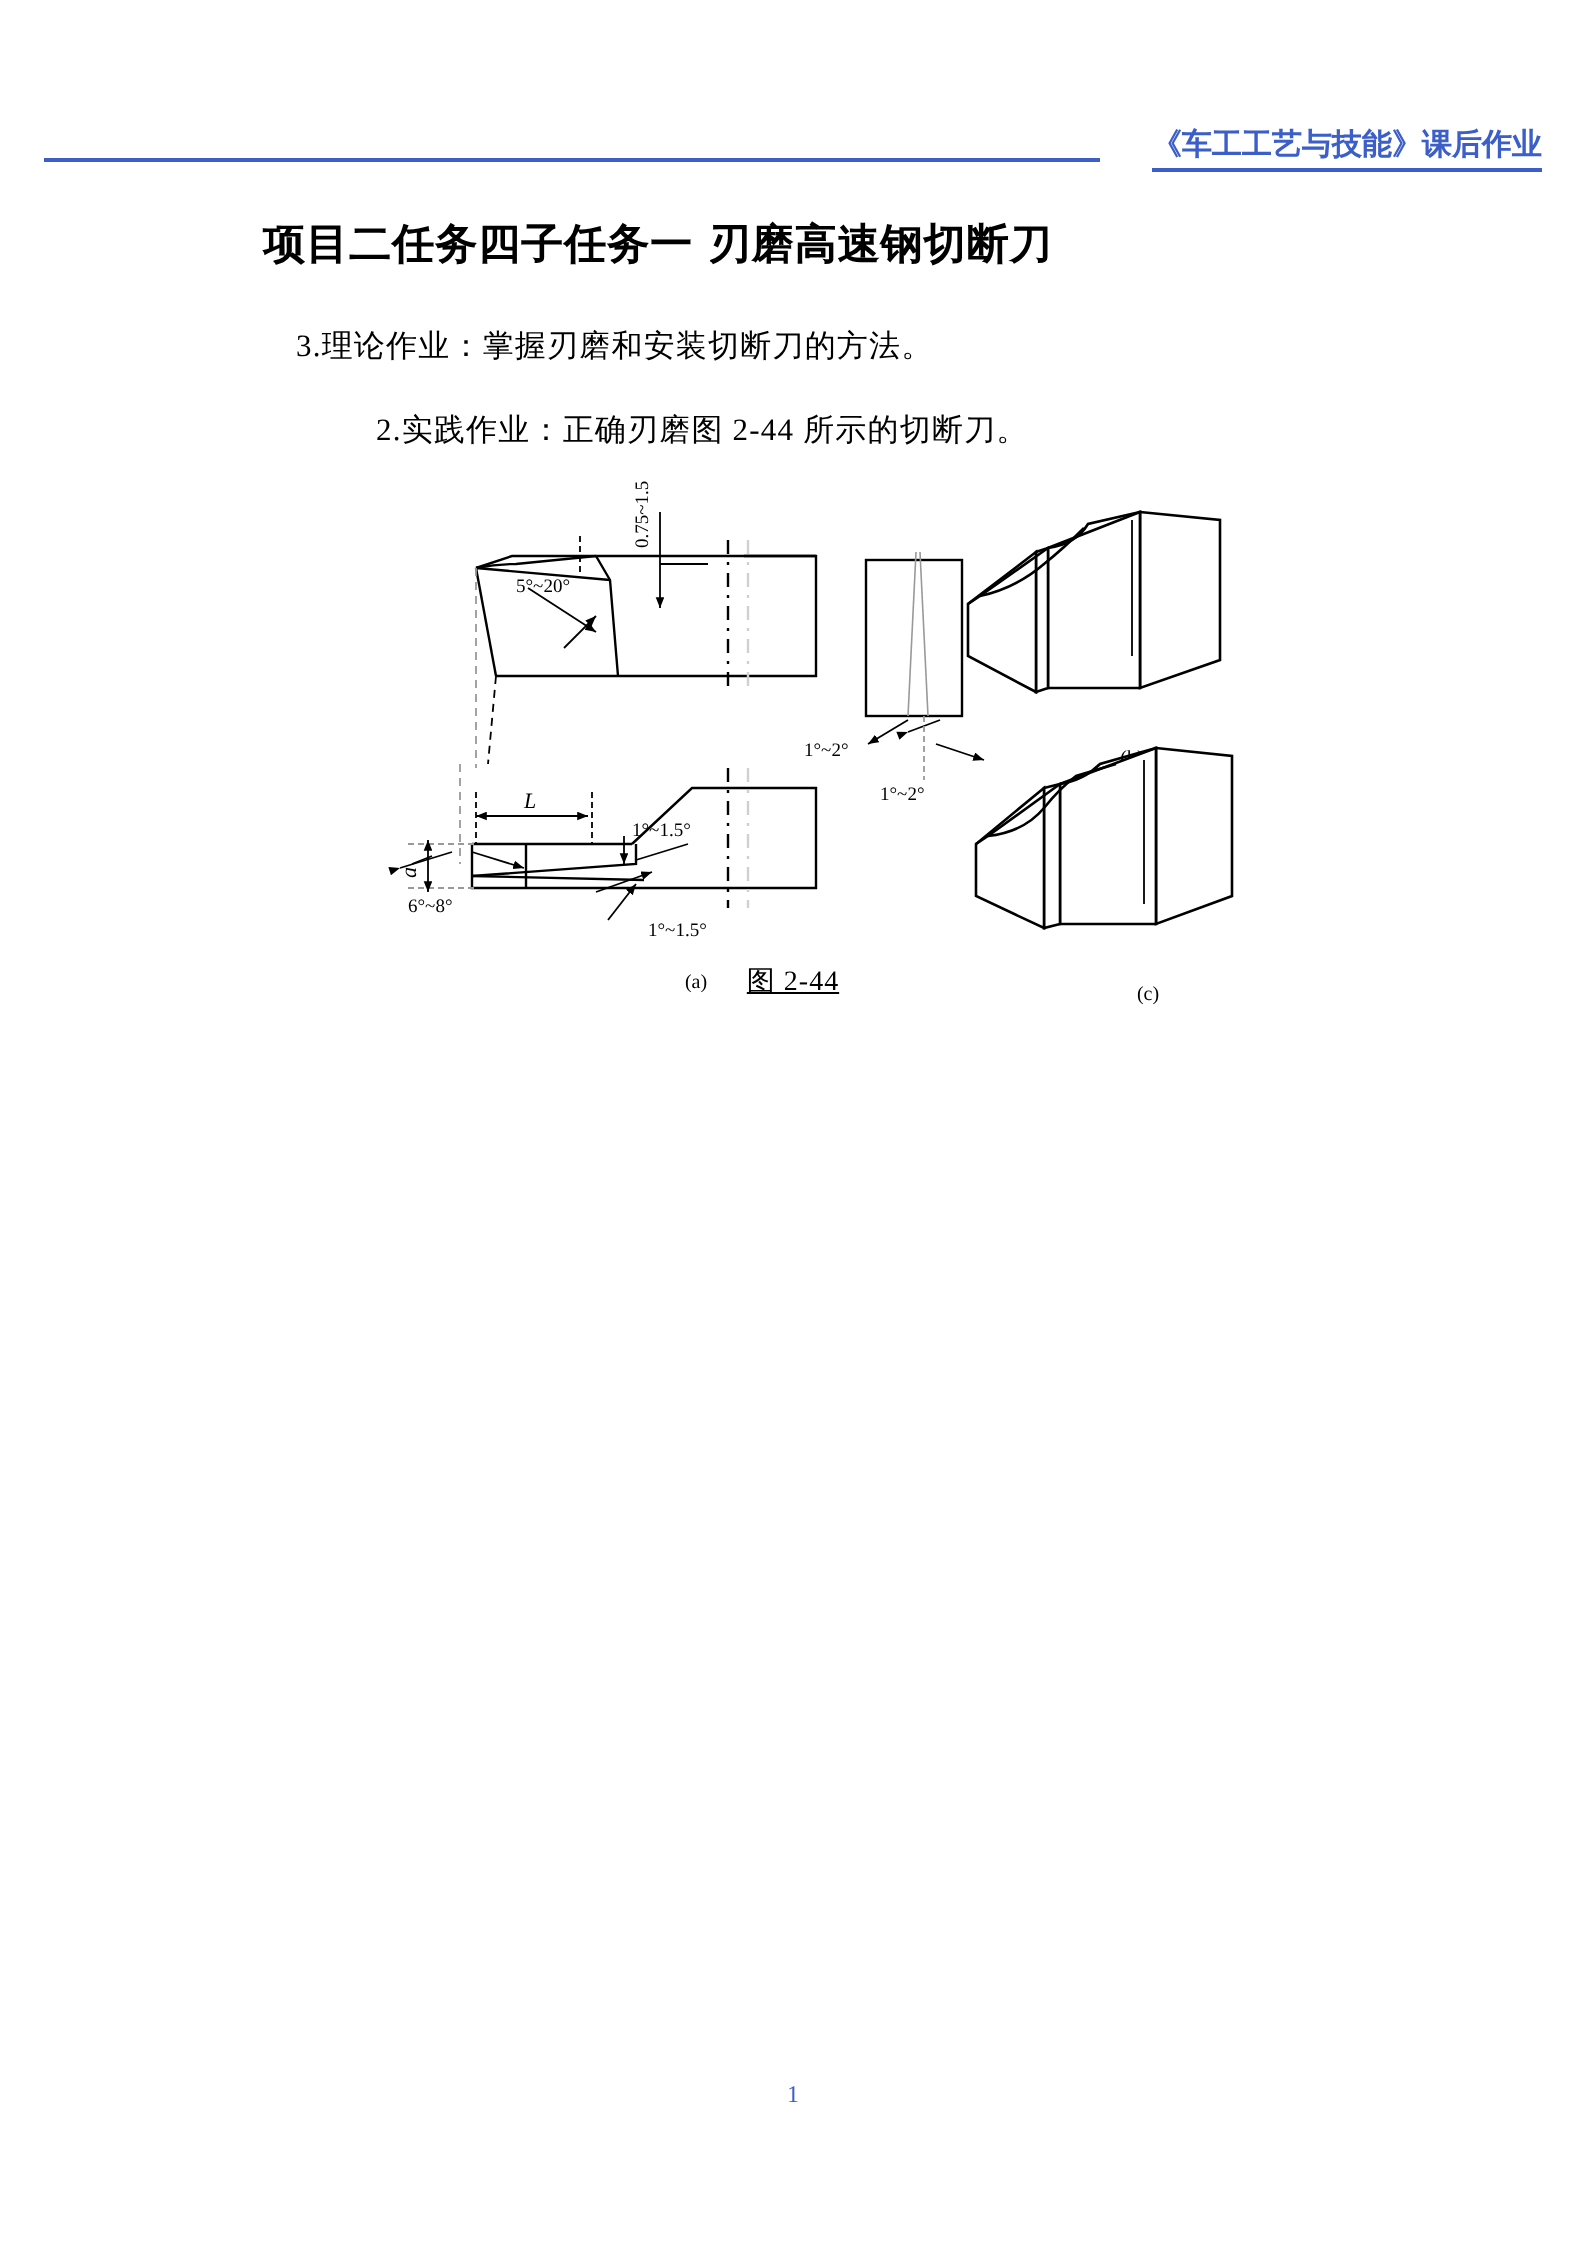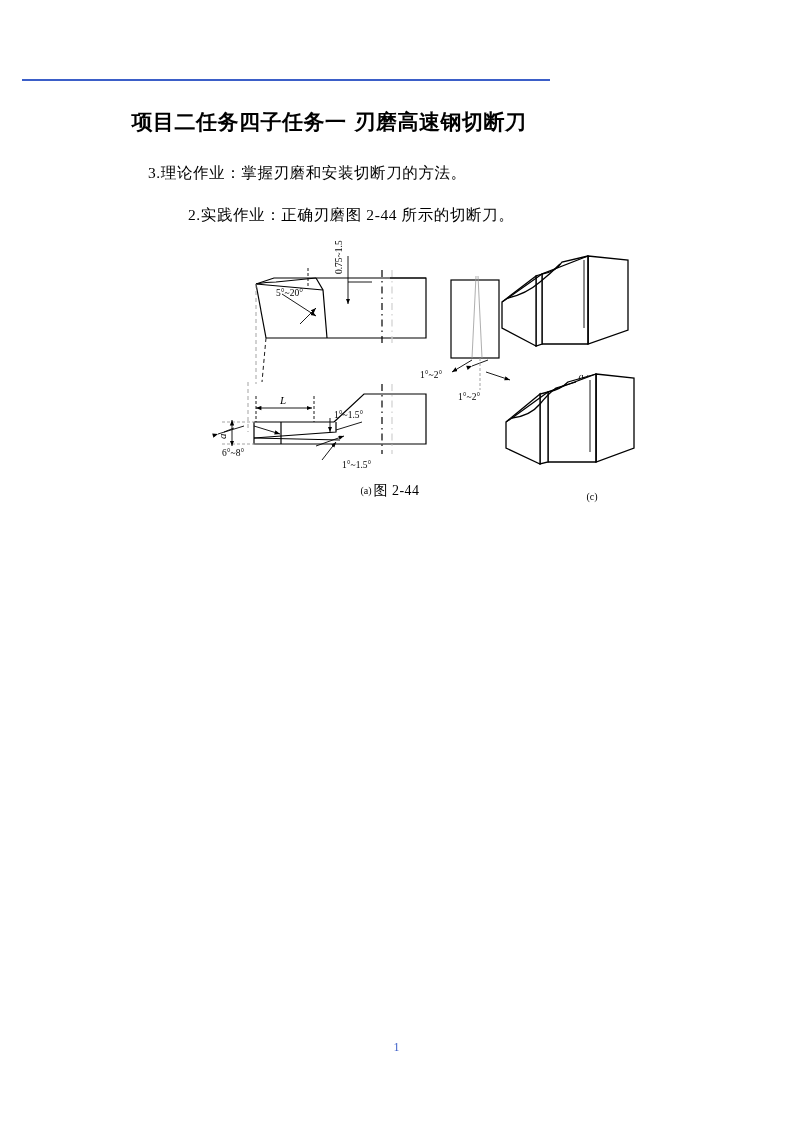--- a/index.html
+++ b/index.html
@@ -68,35 +68,36 @@
     font-size: 15.5px;
     letter-spacing: 0.6px;
     white-space: nowrap;
   }
   .body-line.l1 { top: 163px; }
   .body-line.l2 { top: 205px; margin-left: 40px; }
 
   
   .figure {
     position: absolute;
-    left: 204px;
+    left: 186px;
     top: 232px;
     width: 480px;
     height: 285px;
   }
   .figure svg { display: block; }
 
   .fig-caption {
     position: absolute;
     left: 0;
     top: 482px;
     width: 793px;
     text-align: center;
     font-size: 14px;
     letter-spacing: 0.5px;
+    text-decoration: underline;
   }
 
   
   .page-number {
     position: absolute;
     left: 0;
     top: 1040px;
     width: 793px;
     text-align: center;
     font-size: 12px;
@@ -120,20 +121,21 @@
     font-family: "Liberation Serif", serif;
     font-size: 10px;
     fill: #000;
   }
 </style>
 </head>
 <body>
 
 <div class="header">
   <div class="header-rule"></div>
+  <div class="header-title">《车工工艺与技能》课后作业</div>
 </div>
 
 <div class="page-title">项目二任务四子任务一  刃磨高速钢切断刀</div>
 
 <div class="body-line l1">3.理论作业：掌握刃磨和安装切断刀的方法。</div>
 <div class="body-line l2">2.实践作业：正确刃磨图 2-44 所示的切断刀。</div>
 
 <div class="figure">
   <svg width="480" height="285" viewBox="0 0 480 285" xmlns="http://www.w3.org/2000/svg">
     <defs>

